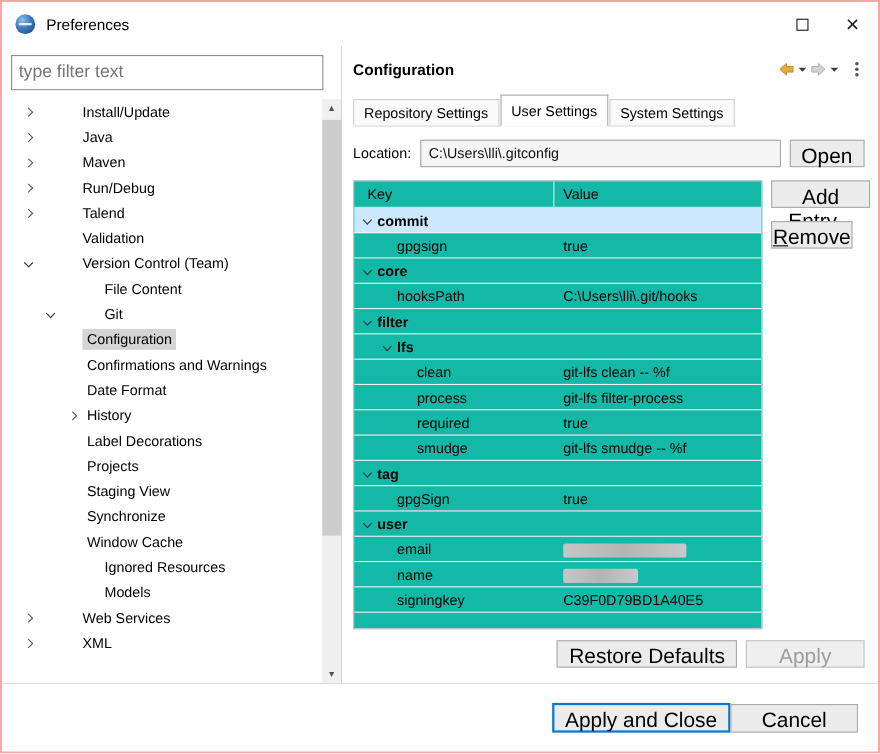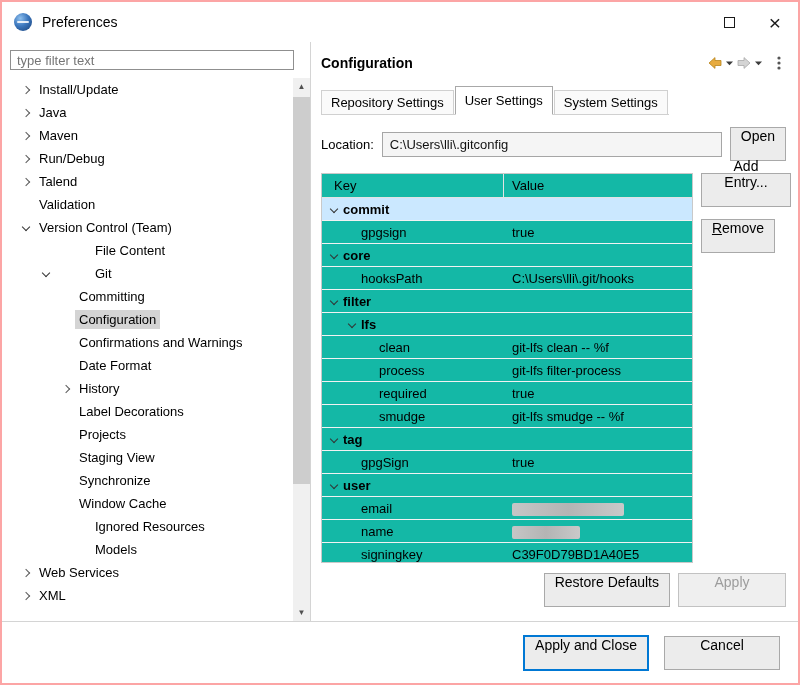--- a/index.html
+++ b/index.html
@@ -18,26 +18,26 @@
   .tb-btns { margin-left:auto; display:flex; height:100%; }
   .tb-btn { width:46px; height:100%; display:flex; align-items:center; justify-content:center; cursor:default; }
   .max-glyph { width:11px; height:11px; border:1px solid #1a1a1a; }
   .close-glyph { font-size:21px; line-height:1; color:#1a1a1a; font-weight:400; }
 
   
   .dlg-body { flex:1; display:flex; min-height:0; border-bottom:1px solid #d4d4d4; }
 
   
   .left { width:309px; flex:0 0 309px; border-right:1px solid #d4d4d4; display:flex; flex-direction:column; padding:8px 0 0 8px; background:#fff; }
-  .filter { width:284px; height:20px; border:1px solid #8f8f8f; padding:0 6px; font:inherit; font-size:13px; color:#222; outline:none; }
+  .filter { width:284px; height:32px; border:1px solid #8f8f8f; padding:0 6px; font:inherit; font-size:16px; color:#222; outline:none; }
   .filter::placeholder { color:#757575; }
   .tree-wrap { flex:1; margin-top:8px; display:flex; min-height:0; overflow:hidden; }
   .tree { flex:1; min-width:0; }
   .trow { height:23px; display:flex; align-items:center; white-space:nowrap; cursor:default; }
-  .trow.lvl0 { padding-left:8px; }
+  .trow.lvl0 { padding-left:8px;gap:36px; }
   .trow.lvl1 { padding-left:28px;gap:36px; }
   .trow.lvl2 { padding-left:48px; }
   .tlbl { padding:2px 4px; }
   .tlbl.sel { background:#d4d4d4; }
 
   .chev { width:17px; height:17px; flex:0 0 17px; position:relative; }
   .chev.c::after { content:""; position:absolute; top:6px; left:5px; width:5px; height:5px;
     border-right:1.3px solid #5a5a5a; border-bottom:1.3px solid #5a5a5a; transform:rotate(-45deg); }
   .chev.e::after { content:""; position:absolute; top:5px; left:5px; width:5px; height:5px;
     border-right:1.3px solid #333; border-bottom:1.3px solid #333; transform:rotate(45deg); }
@@ -58,22 +58,22 @@
 
   
   .tabs { display:flex; align-items:flex-end; margin-top:10px; width:max-content; border-bottom:1px solid #d0d0d0; flex:0 0 auto; }
   .tab { border:1px solid #d0d0d0; border-bottom:none; background:#fafafa; padding:4px 9px; margin-right:1px; white-space:nowrap; cursor:default; }
   .tab.active { background:#fff; padding-top:6px; padding-bottom:6px; margin-bottom:-1px; border-bottom:1px solid #fff; border-color:#a8a8a8; border-bottom-color:#fff; }
 
   
   .loc-row { display:flex; align-items:center; gap:8px; margin-top:12px; flex:0 0 auto; }
   .loc-input { flex:1; height:25px; border:1px solid #a6a6a6; background:#f5f5f5; padding:0 7px; font:inherit; font-size:13px; color:#111; outline:none; }
 
-  .btn { height:25px; background:#ececec; border:1px solid #a9a9a9; font:inherit; font-size:14px; color:#000;
-         display:inline-flex; align-items:flex-end; justify-content:center; padding:16px 10px; cursor:default; }
+  .btn { height:25px; background:#ececec; border:1px solid #a9a9a9; font:inherit; font-size:19px; color:#000;
+         display:inline-flex; align-items:flex-start; justify-content:center; padding:4px 10px; cursor:default; }
   .btn .mn { display:block; }
   .btn .underline-first::first-letter { text-decoration:underline; }
   .btn.disabled { color:#9c9c9c; border-color:#c2c2c2; background:#efefef; }
   .btn.primary { border:2px solid #0078d4; }
 
   
   .content-row { display:flex; gap:8px; margin-top:12px; flex:1; min-height:0; }
   .gtable { width:372px; flex:0 0 372px; border:1px solid #c9c9c9; background:#14b8a6; overflow:hidden; display:flex; flex-direction:column; }
   .thead { display:flex; height:24px; flex:0 0 24px; align-items:stretch; border-bottom:1px solid #e3e3e3; }
   .th-key { width:182px; flex:0 0 182px; display:flex; align-items:center; padding-left:12px; border-right:1px solid #e3e3e3; }
@@ -96,21 +96,21 @@
   .side-btns { display:flex; flex-direction:column; gap:12px; align-items:flex-start; width:92px; flex:0 0 92px; }
   .side-btns .btn { min-width:0; }
   .btn-add { width:90px; }
   .btn-remove { width:74px; }
 
   .rp-bottom { margin-top:auto; flex:0 0 auto; display:flex; justify-content:flex-end; gap:8px; padding:10px 0 14px; }
   .btn-restore { min-width:118px; }
   .btn-apply { min-width:108px; }
 
   
-  .footer { height:61px; flex:0 0 61px; display:flex; align-items:center; justify-content:flex-end; gap:15px; padding-right:18px; background:#fff; }
+  .footer { height:61px; flex:0 0 61px; display:flex; align-items:center; justify-content:flex-end; padding-right:18px; background:#fff; }
   .btn-apply-close { min-width:117px; height:27px; }
   .btn-cancel { min-width:116px; height:26px; }
 </style>
 </head>
 <body>
 
 <div class="window">
 
   <div class="titlebar">
     <span class="app-icon"></span>
@@ -159,24 +159,20 @@
               <span class="chev e"></span>
               <span class="tlbl">Version Control (Team)</span>
             </div>
           <div class="trow lvl1">
               <span class="chev"></span>
               <span class="tlbl">File Content</span>
             </div>
           <div class="trow lvl1">
               <span class="chev e"></span>
               <span class="tlbl">Git</span>
-            </div>
-          <div class="trow lvl2">
-              <span class="chev"></span>
-              <span class="tlbl">Committing</span>
             </div>
           <div class="trow lvl2">
               <span class="chev"></span>
               <span class="tlbl sel">Configuration</span>
             </div>
           <div class="trow lvl2">
               <span class="chev"></span>
               <span class="tlbl">Confirmations and Warnings</span>
             </div>
           <div class="trow lvl2">

